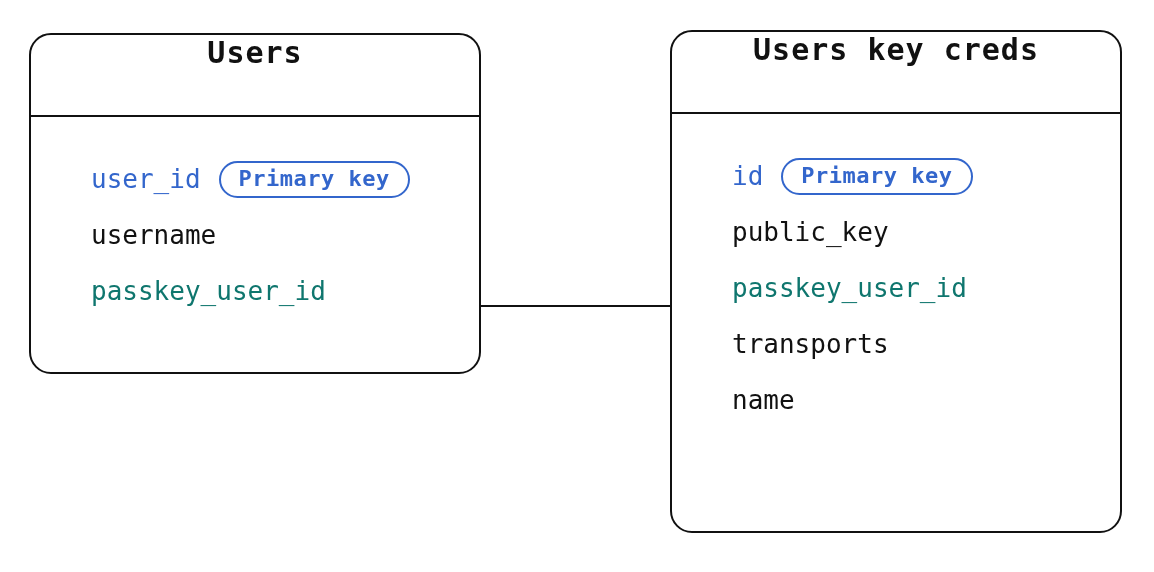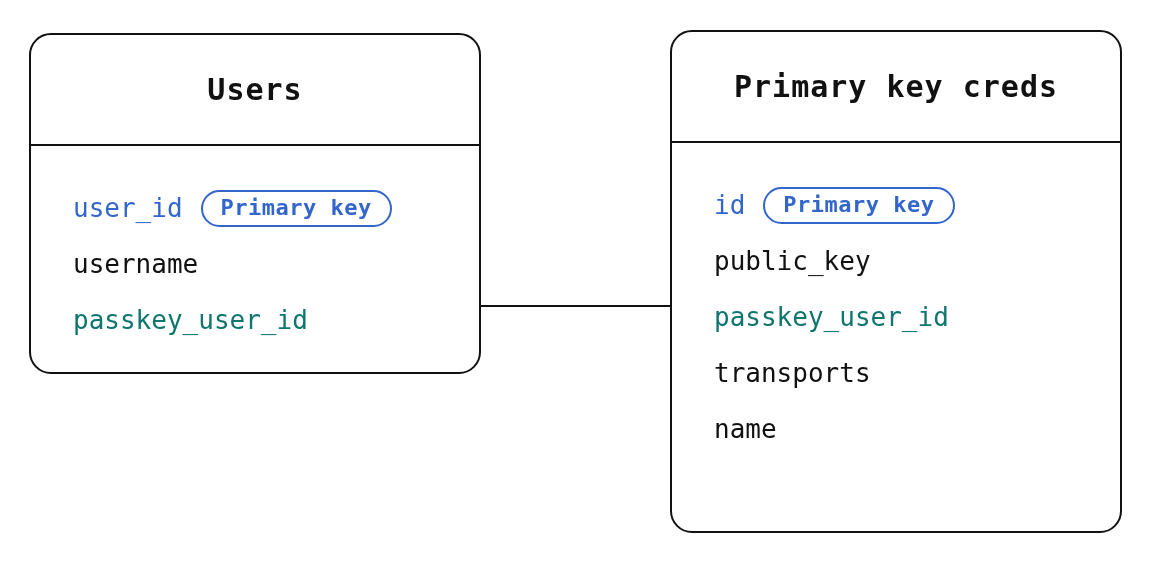--- a/index.html
+++ b/index.html
@@ -31,37 +31,36 @@
     position: absolute;
     box-sizing: border-box;
     background: #ffffff;
     border: 2px solid #111111;
     border-radius: 22px;
     display: flex;
     flex-direction: column;
   }
   .entity-header {
     box-sizing: border-box;
-    height: 111px;
+    height: 82px;
     display: flex;
-    align-items: center;
     justify-content: center;
     border-bottom: 2px solid #111111;
   }
   .entity-title {
     font-family: "DejaVu Sans Mono", monospace;
     font-size: 30px;
     font-weight: bold;
     letter-spacing: 1px;
     color: #111111;
     white-space: nowrap;
   }
   .entity-body {
     flex: 1 1 auto;
-    padding: 34px 0 0 42px;
+    padding: 34px 0 0 60px;
     box-sizing: border-box;
   }
   .field-row {
     display: flex;
     align-items: center;
     height: 56px;
   }
   .field-name {
     font-family: "DejaVu Sans Mono", monospace;
     font-size: 26px;
@@ -121,21 +120,21 @@
       <div class="field-row">
         <span class="field-name fk">passkey_user_id</span>
       </div>
 
     </div>
   </div>
 
   <div class="entity" style="left:670px; top:30px; width:452px; height:503px;">
 
     <div class="entity-header">
-      <div class="entity-title">Primary key creds</div>
+      <div class="entity-title">Users key creds</div>
     </div>
 
     <div class="entity-body">
 
       <div class="field-row">
         <span class="field-name pk">id</span>
         <span class="badge">
           <span class="badge-label">Primary key</span>
         </span>
       </div>

